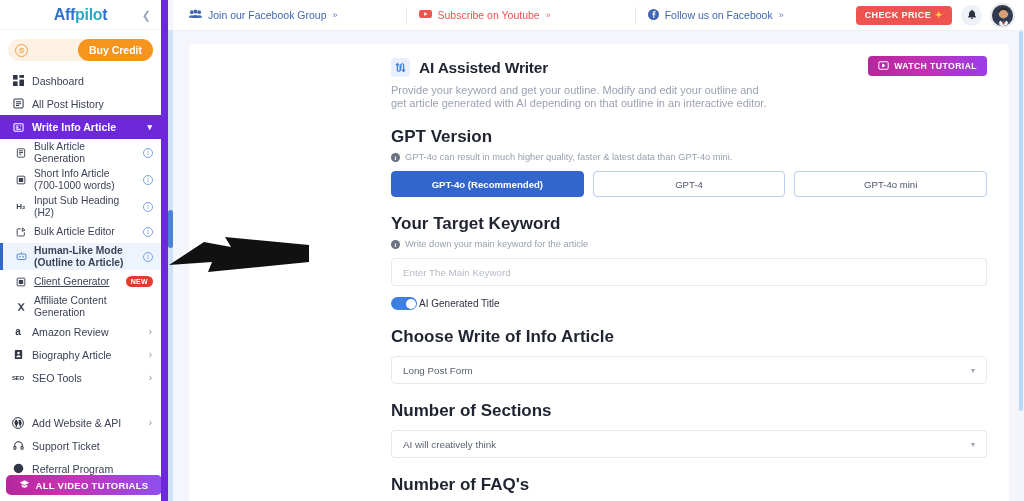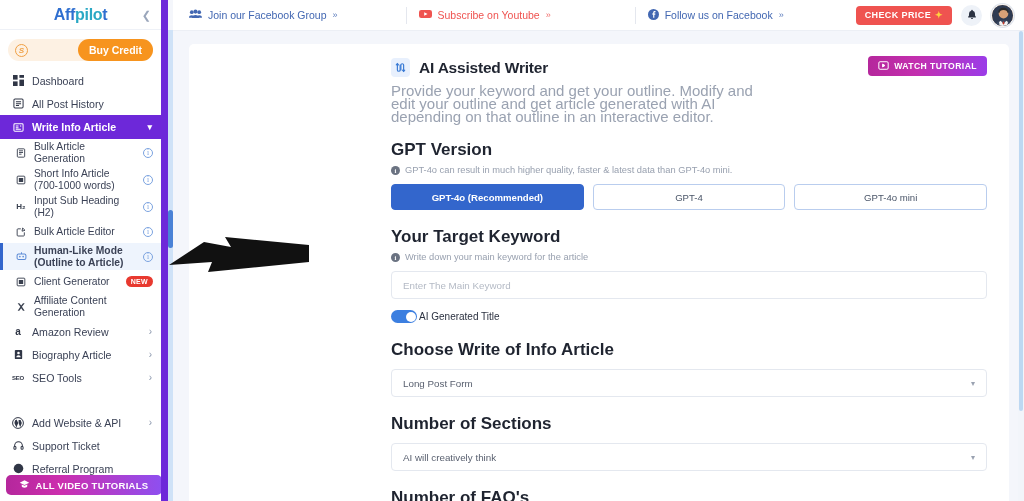--- a/index.html
+++ b/index.html
@@ -196,21 +196,21 @@
   .page-title { font-size: 15.5px; font-weight: 700; color: #1f2430; letter-spacing: -.2px; }
   .watch-btn {
     position: absolute; right: 0; top: -2px;
     background: linear-gradient(90deg,#b5279c 0%,#c32fae 40%,#9b3ce8 100%);
     color: #fff; border-radius: 4px; height: 20px; padding: 0 10px;
     font-size: 8.6px; font-weight: 700; letter-spacing: .45px;
     display: flex; align-items: center; gap: 5px; cursor: pointer;
     border: none; font-family: inherit;
   }
   .page-desc {
-    margin-top: 7px; font-size: 15px; color: #9aa2b1;
+    margin-top: 7px; font-size: 11px; color: #9aa2b1;
     line-height: 13px; max-width: 378px;
   }
 
   .sec-label {
     font-size: 17px; font-weight: 700; color: #1f2430;
     margin-top: 17px;
   }
   .hint-row {
     display: flex; align-items: center; gap: 5px;
     margin-top: 5px; font-size: 9.3px; color: #98a0af;
@@ -395,21 +395,21 @@
         <span class="info-i">i</span>
       </div>
 
       <div class="sub-item">
         <span class="sub-ico">
           <svg width="10" height="10" viewBox="0 0 12 12" fill="none" stroke="currentColor" stroke-width="1.1">
               <rect x="1.4" y="1.4" width="9.2" height="9.2" rx="1"></rect>
               <rect x="3.4" y="3.6" width="5.2" height="4.8" fill="currentColor" stroke="none"></rect>
             </svg>
         </span>
-        <span class="sub-label" style="flex:0 0 auto;">Client Generator</span>
+        <span class="sub-label" style="flex:0 0 auto;text-decoration:underline;">Client Generator</span>
         <span class="badge-new">NEW</span>
       </div>
 
       <div class="sub-item">
         <span class="sub-ico">
           <svg width="10" height="10" viewBox="0 0 12 12" fill="currentColor">
               <path d="M2 1.4l3.2 4.2L2 10.6h2l2.2-3 2.2 3h2L7.2 5.6 10.4 1.4h-2L6.2 4.2 4 1.4z"></path>
             </svg>
         </span>
         <span class="sub-label">Affiliate Content Generation</span>

